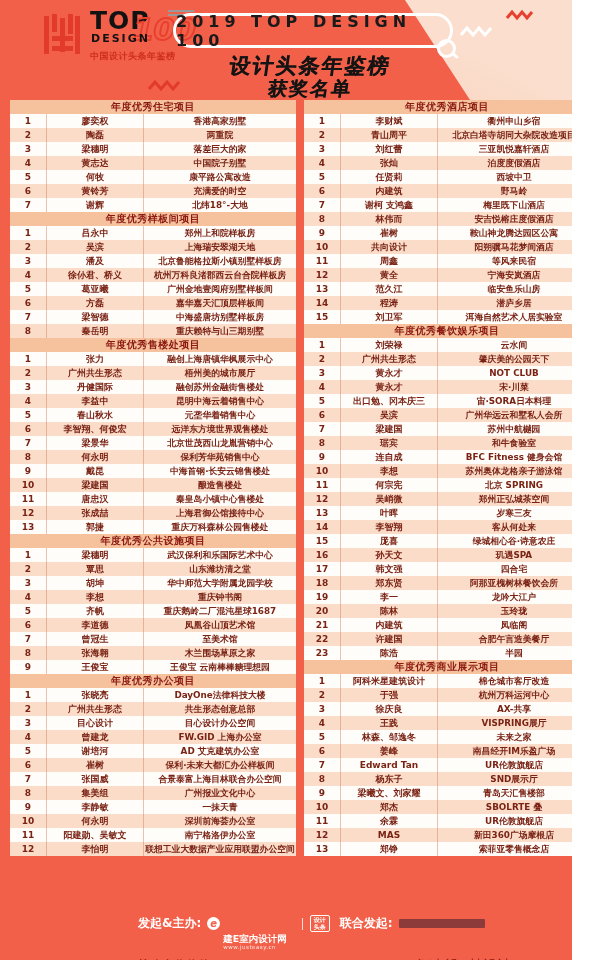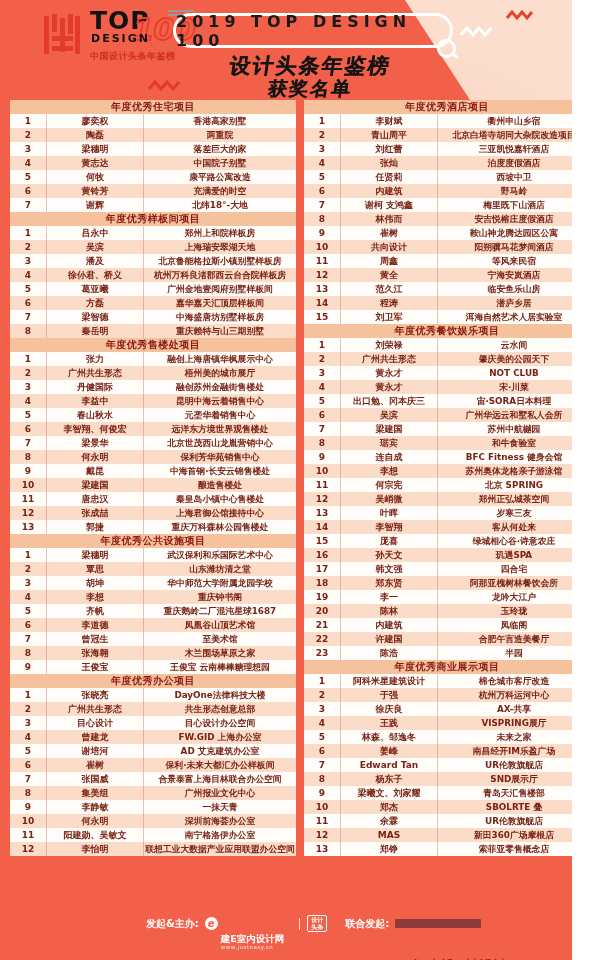--- a/index.html
+++ b/index.html
@@ -42,21 +42,21 @@
   .row.even{background:#fbdcc8;}
   .row.odd{background:#fffdf9;}
   .cell{display:flex;align-items:center;justify-content:center;white-space:nowrap;overflow:hidden;line-height:1;}
   .cell.rank{width:36px;flex:none;}
   .cell.name{width:96px;flex:none;}
   .cell.project{flex:1;font-size:8.8px;}
   .cell + .cell{border-left:1px solid rgba(205,125,95,.45);}
   
   .footer{position:absolute;left:138px;top:898px;width:455px;color:#fff;}
   .frow{display:flex;align-items:center;margin-bottom:7px;}
-  .flabel{font-size:10px;font-weight:700;color:#fff;margin-right:6px;white-space:nowrap;margin-left:8px;}
+  .flabel{font-size:12px;font-weight:700;color:#fff;margin-right:6px;white-space:nowrap;}
   .flabel.dim{color:rgba(150,25,12,.85);font-weight:700;}
   .hostlogo{display:flex;align-items:center;margin-right:8px;}
   .hostmark{width:13px;height:13px;border-radius:50%;background:#fff;color:#f3604a;font-weight:900;
             font-size:10px;display:flex;align-items:center;justify-content:center;margin-right:3px;font-style:italic;}
   .hostname{font-size:9.5px;font-weight:700;line-height:1;margin-top:36px;}
   .hosturl{font-size:5.5px;opacity:.85;letter-spacing:.5px;}
   .vbar{width:1px;height:12px;background:rgba(255,255,255,.8);margin:0 7px;}
   .badge{border:1px solid #fff;border-radius:2px;font-size:6px;line-height:1.1;padding:1px 3px;
          text-align:center;font-weight:700;margin-right:10px;}
   .blob{height:9px;border-radius:1px;margin-right:7px;}

